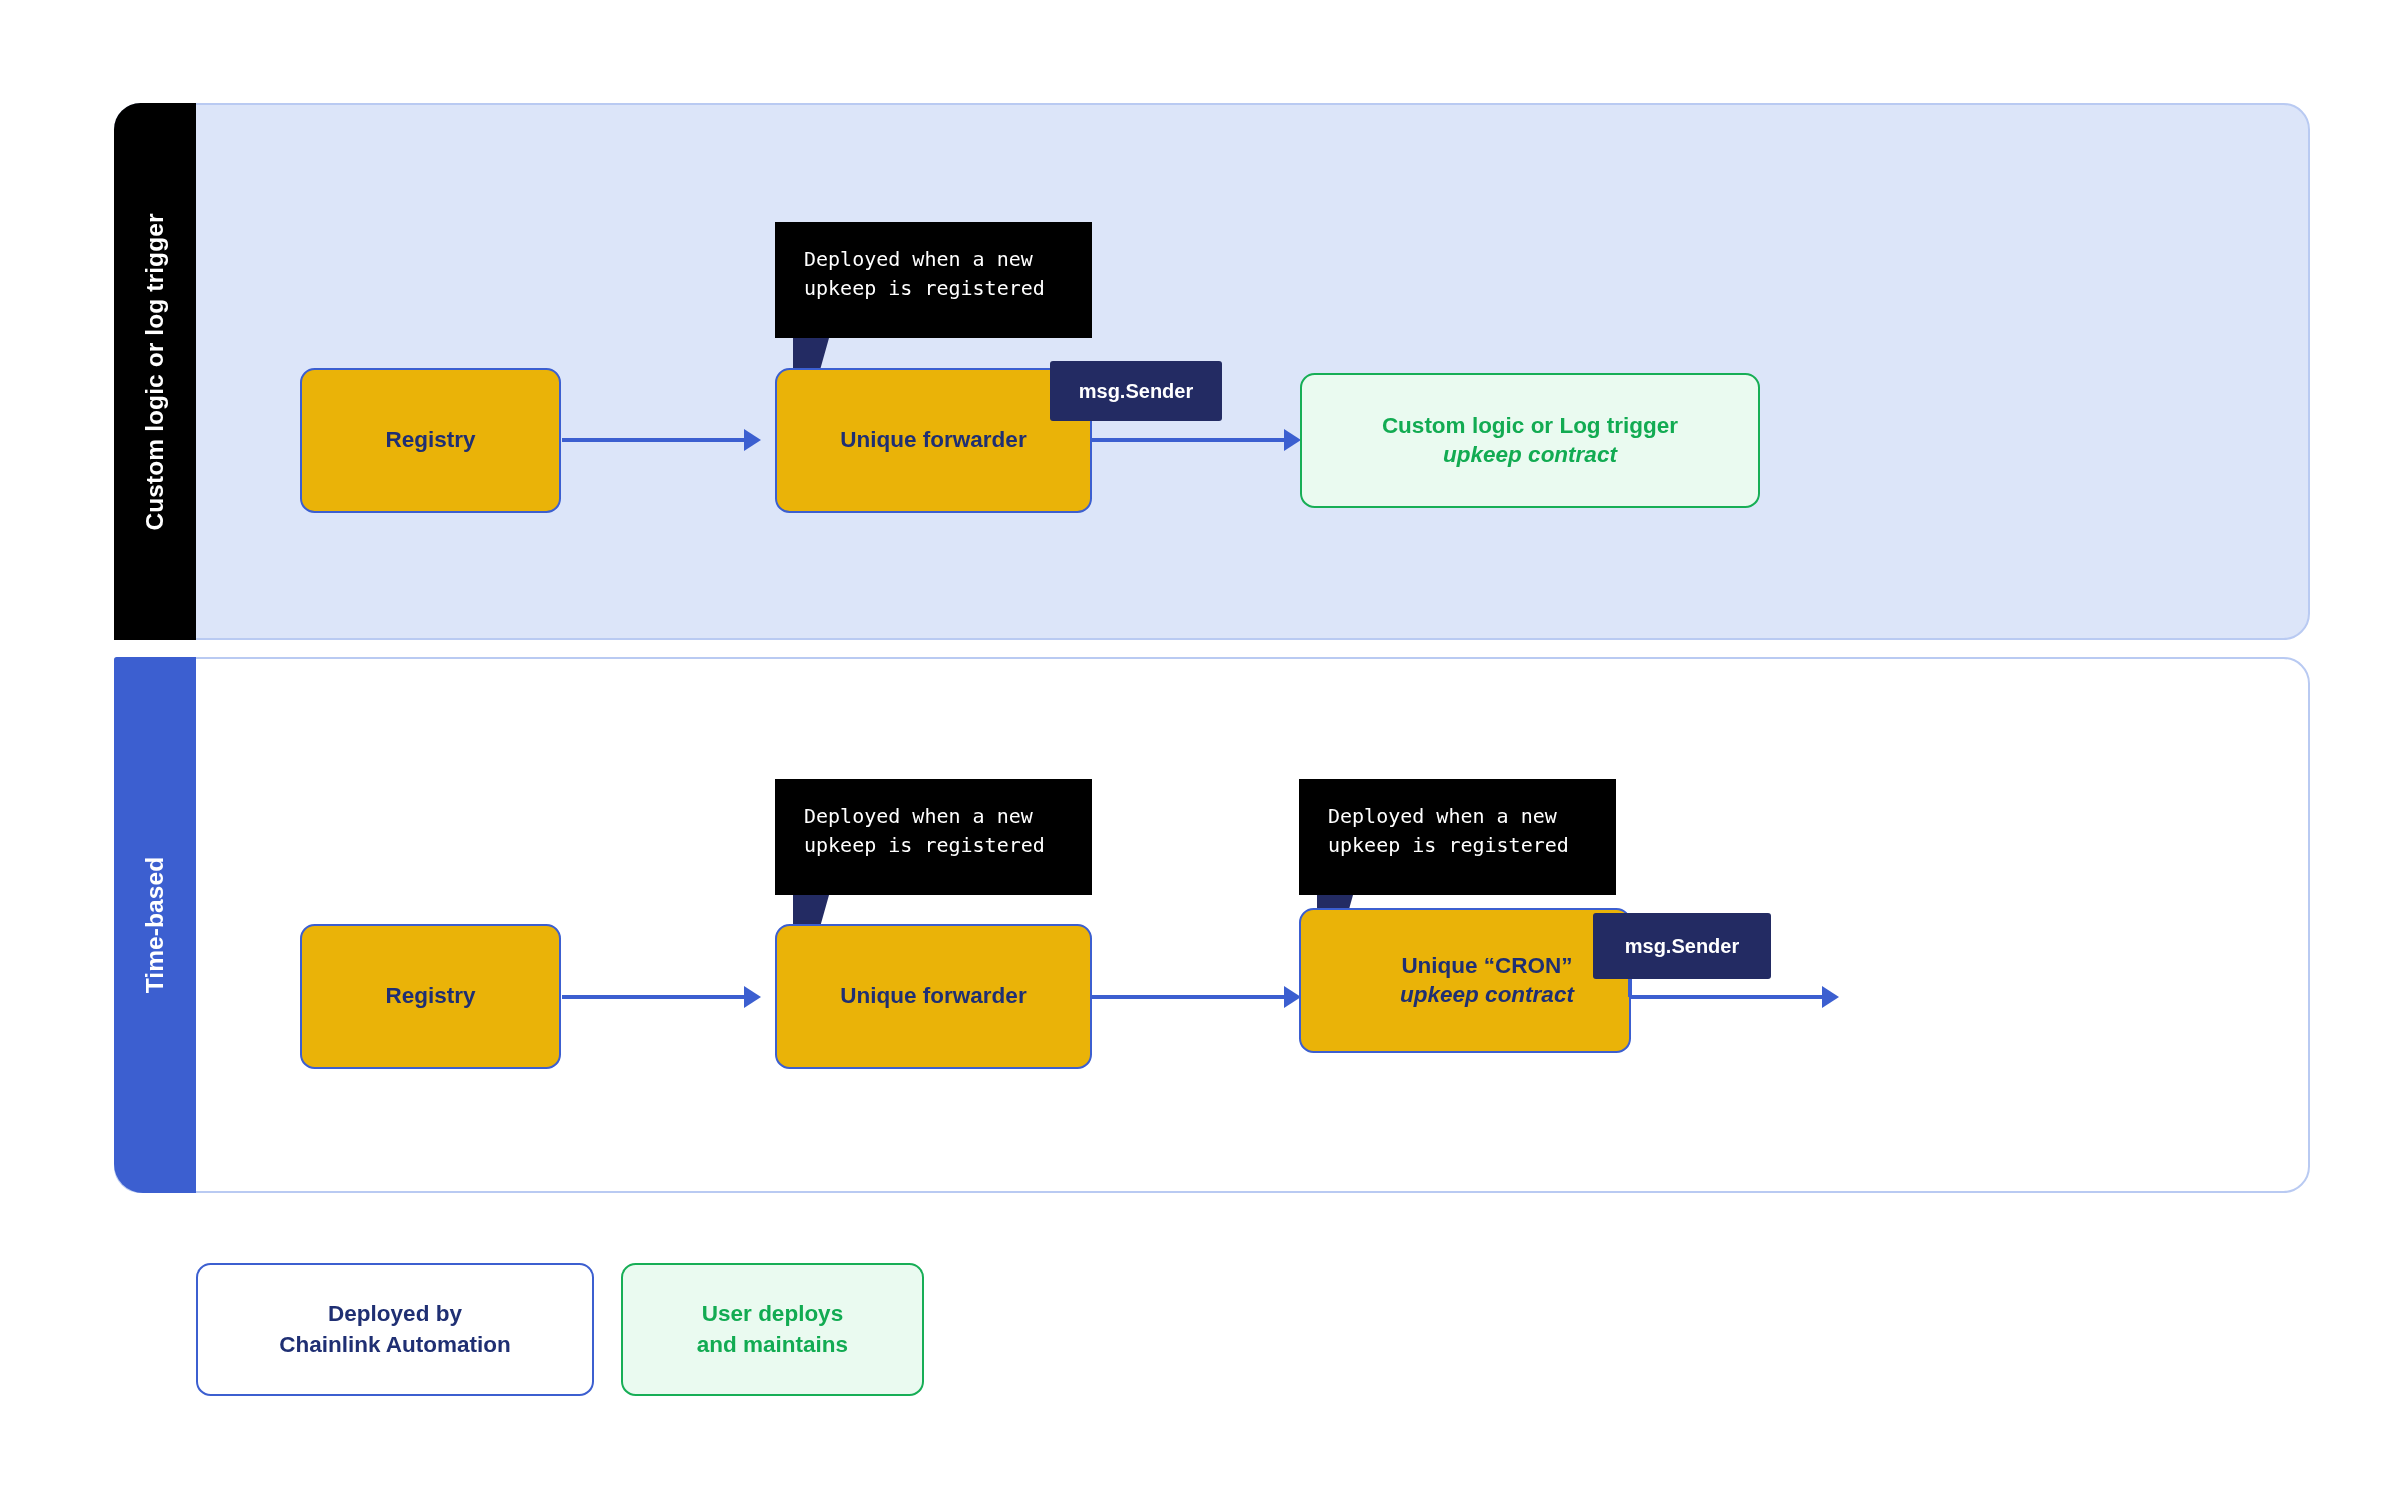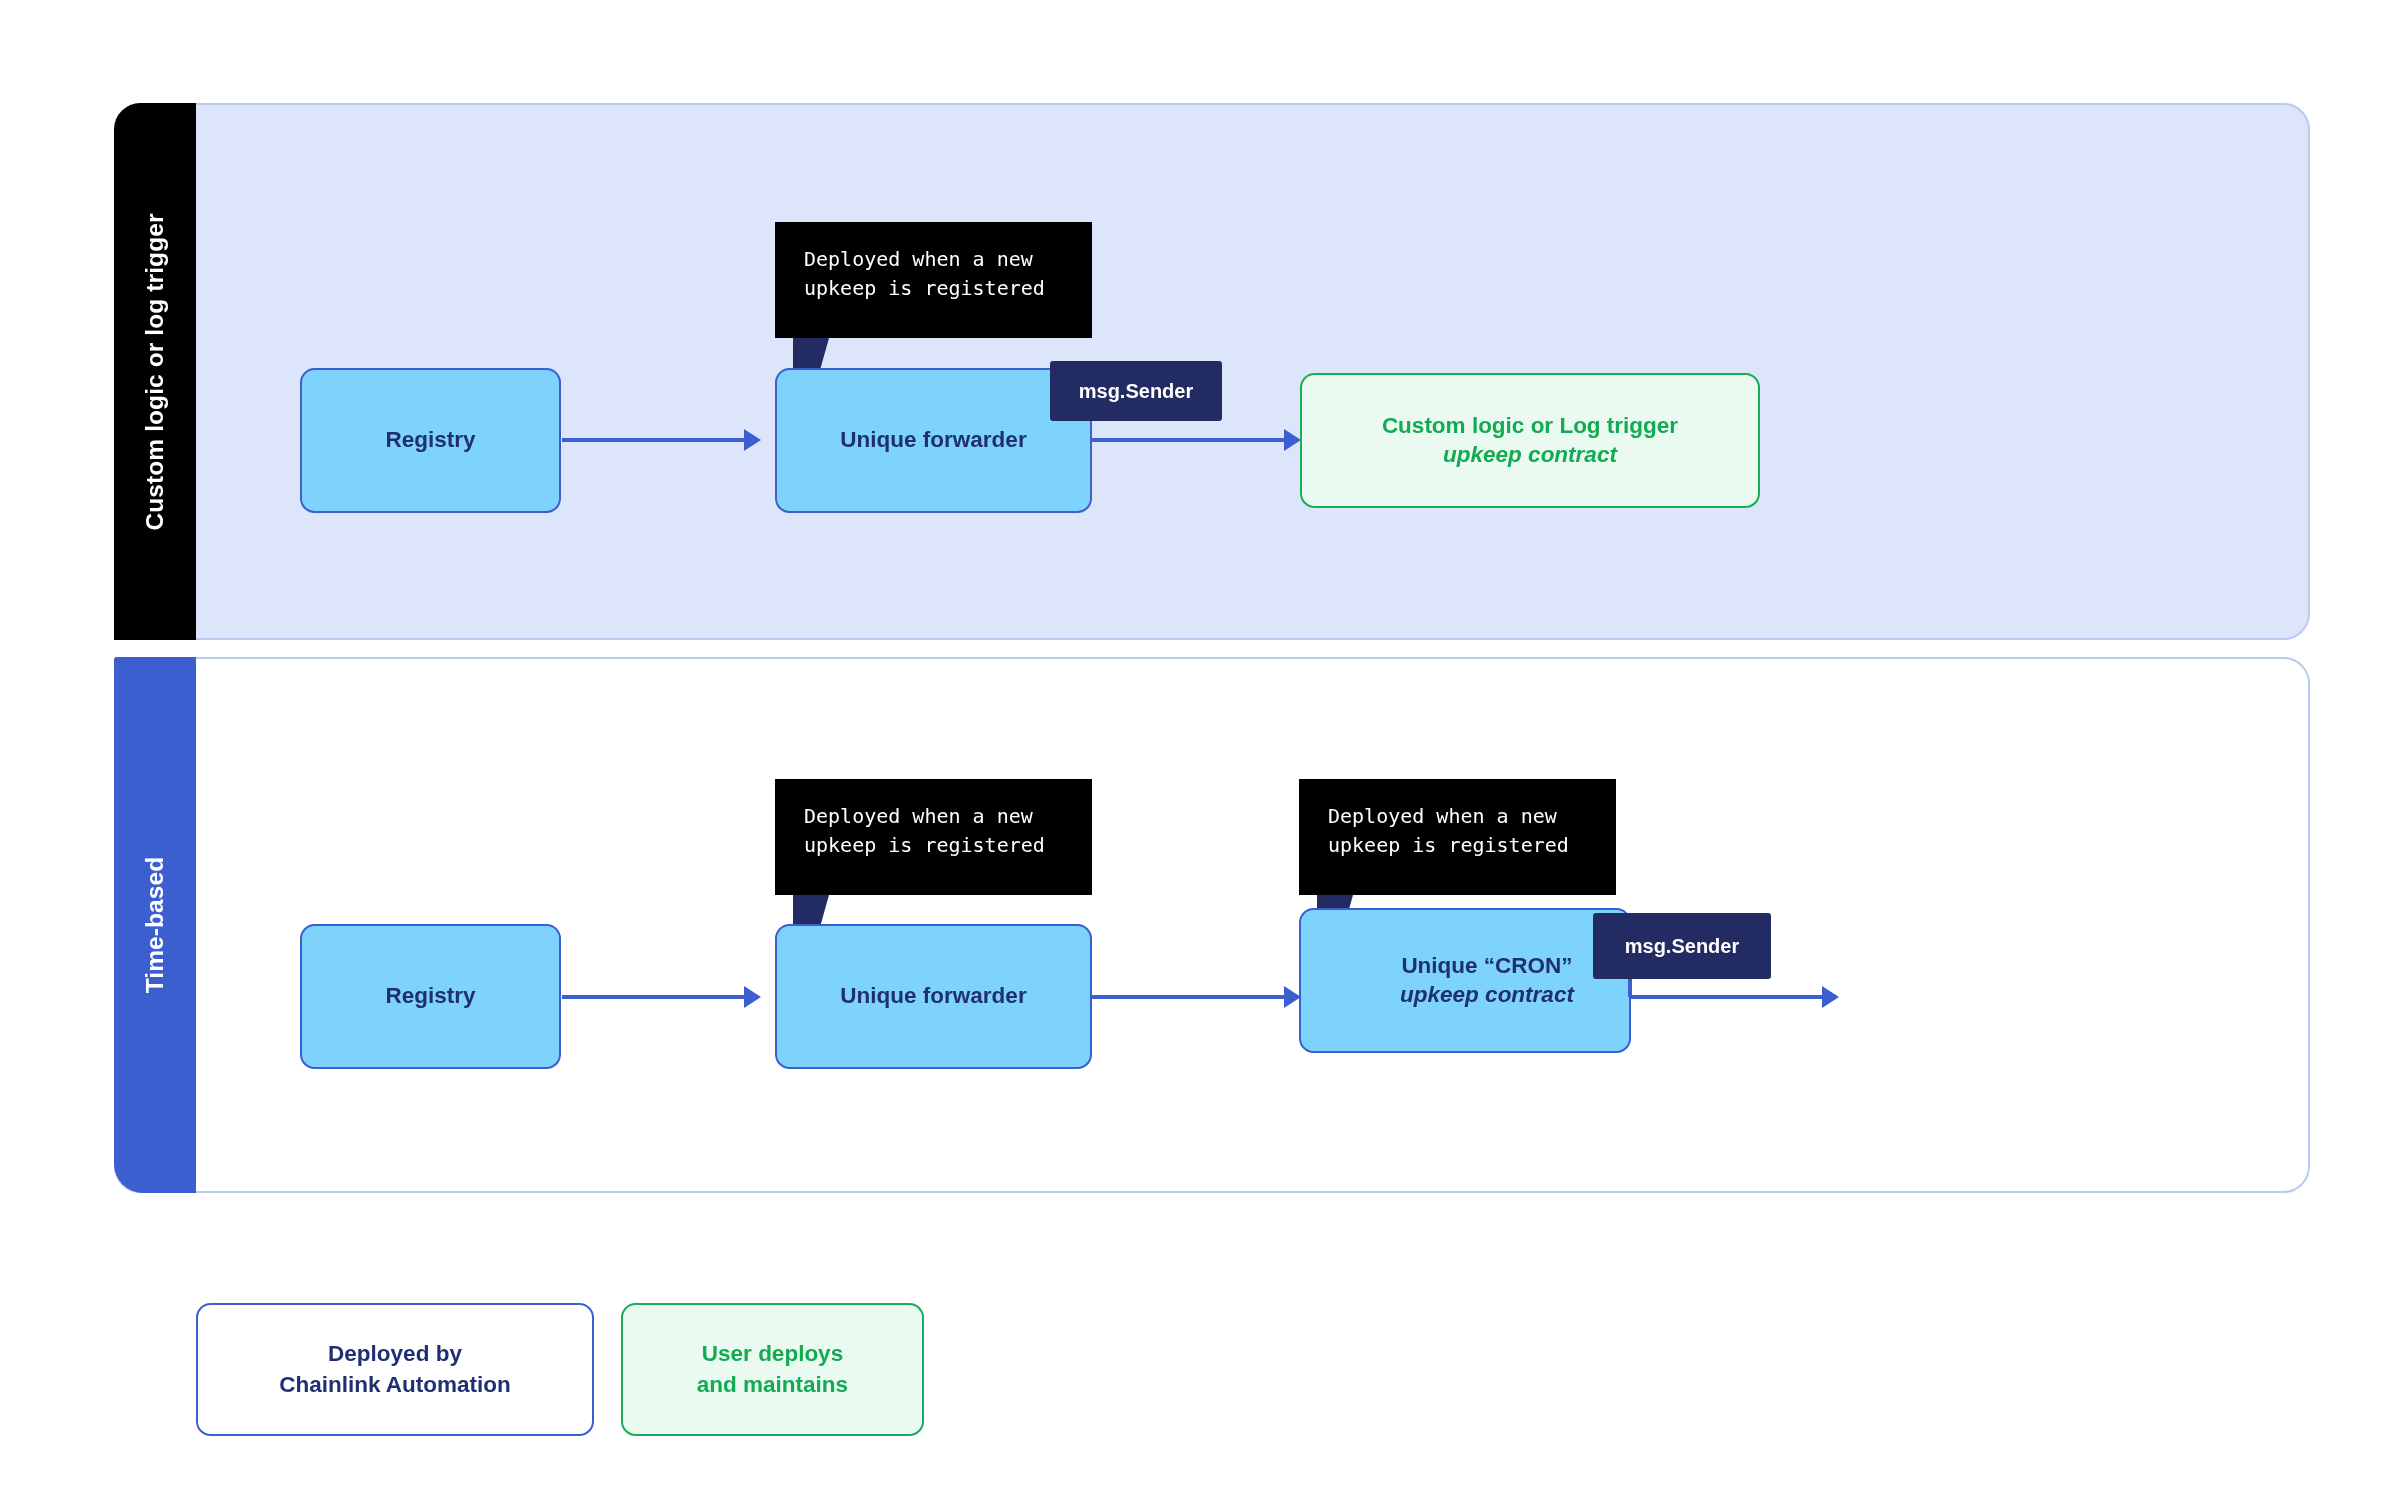--- a/index.html
+++ b/index.html
@@ -80,21 +80,21 @@
     box-sizing: border-box;
     display: flex;
     flex-direction: column;
     align-items: center;
     justify-content: center;
     text-align: center;
     border-radius: 14.6px;
     line-height: 1.28;
   }
   .node.blue {
-    background: #7dd3fc;
+    background: #eab308;
     border: 2.7px solid #3c5fd0;
     color: #1f2f73;
   }
   .node.green {
     background: #eafaf0;
     border: 2.7px solid #17ae56;
     color: #12ab52;
   }
   .node .l1 {
     font-weight: bold;
@@ -170,21 +170,20 @@
     box-sizing: border-box;
     display: flex;
     flex-direction: column;
     align-items: center;
     justify-content: center;
     text-align: center;
     border-radius: 14.6px;
     font-weight: bold;
     font-size: 22.5px;
     line-height: 1.35;
-    margin-top: 40px;
   }
   .legend-box.blue {
     background: #ffffff;
     border: 2.7px solid #3c5fd0;
     color: #1f2f73;
   }
   .legend-box.green {
     background: #eafaf0;
     border: 2.7px solid #17ae56;
     color: #12ab52;

